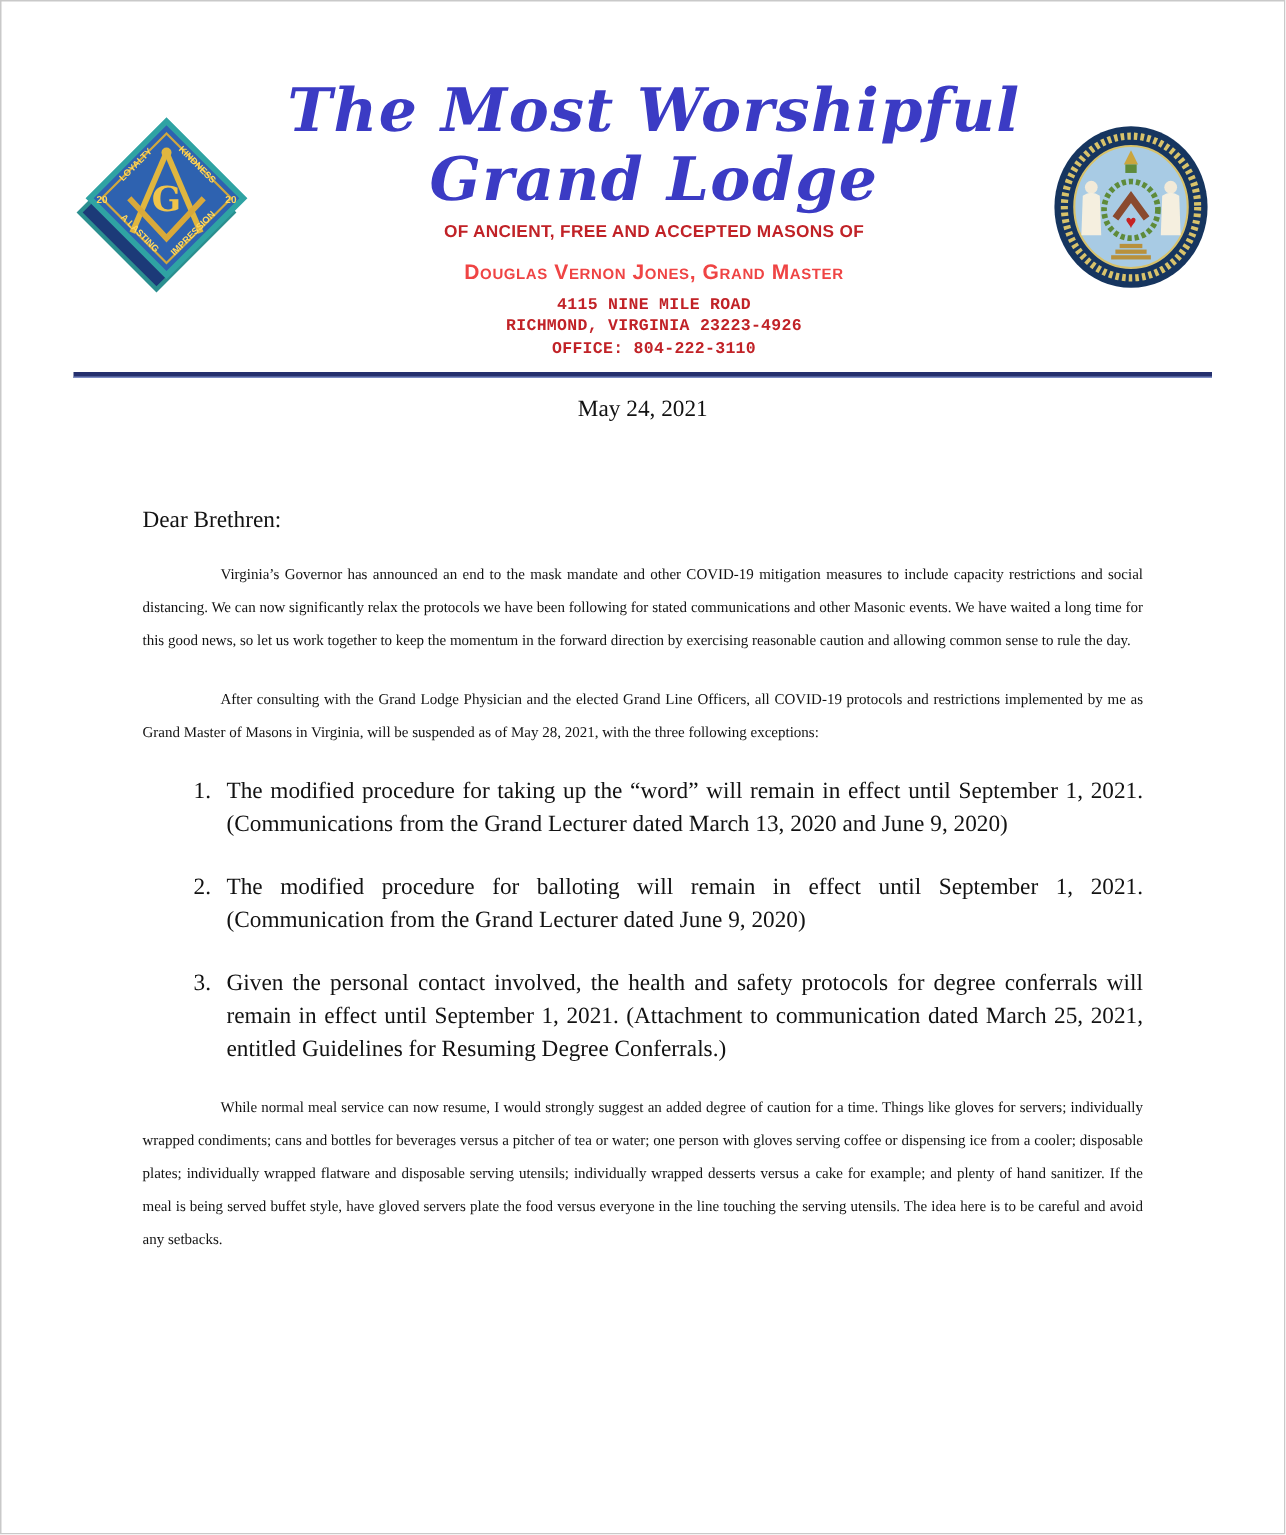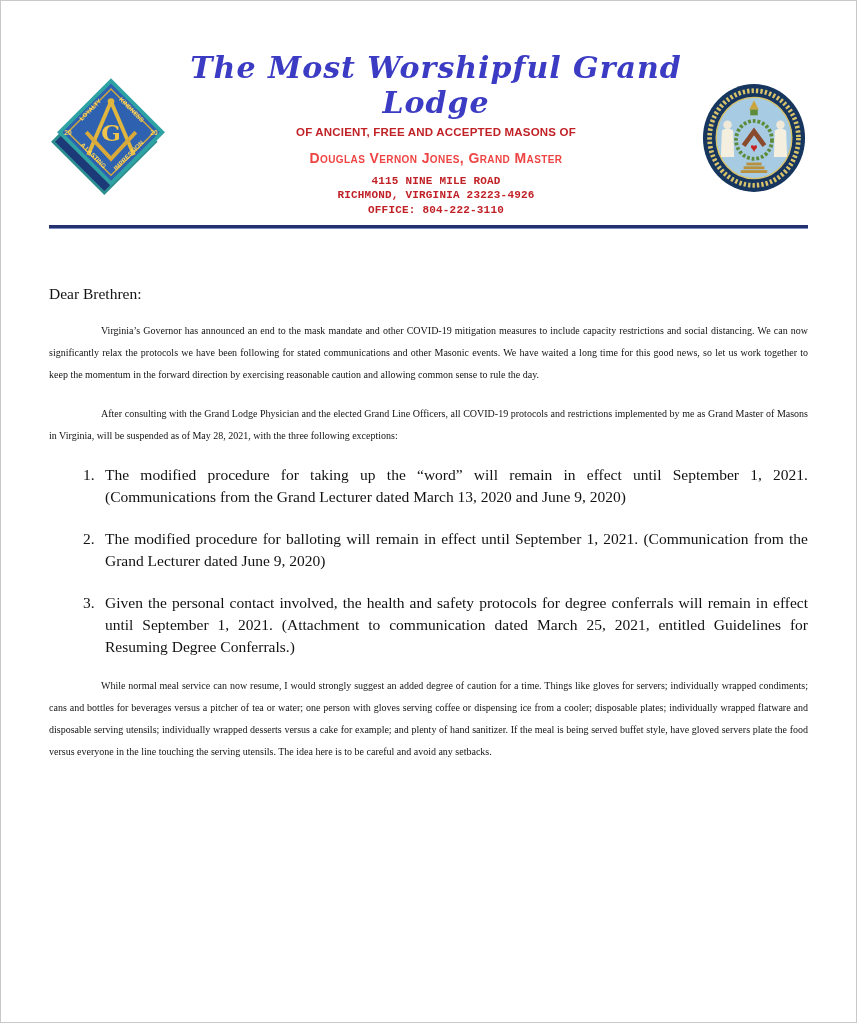--- a/index.html
+++ b/index.html
@@ -9,41 +9,41 @@
     position:relative; width:857px; height:1023px; background:#ffffff;
     border:1px solid #c9c9c9; overflow:hidden;
   }
   
   .header { display:flex; align-items:flex-start; margin-top:50px; padding:0 40px; }
   .emblem-left { width:140px; flex:0 0 140px; display:flex; justify-content:center; margin-top:22px; }
   .emblem-right { width:125px; flex:0 0 125px; display:flex; justify-content:center; margin-top:32px; }
   .header-center { flex:1 1 auto; text-align:center; }
   .gl-title {
     font-family:"DejaVu Serif", serif; font-style:italic; font-weight:700;
-    font-size:30px; color:#3b3bc4; letter-spacing:1px; line-height:1.15;
+    font-size:40px; color:#3b3bc4; letter-spacing:1px; line-height:1.15;
   }
   .gl-subtitle {
     font-family:"Liberation Sans", sans-serif; font-weight:700;
     font-size:11.5px; color:#c12227; line-height:1.25; margin-top:5px; letter-spacing:.2px;
   }
   .gm-name {
     font-family:"Liberation Sans", sans-serif; font-weight:700; font-variant:small-caps;
     font-size:14px; color:#ef4444; margin-top:11px; letter-spacing:.4px;
   }
   .gl-address {
     font-family:Liberation Mono, monospace; font-weight:700;
     font-size:11px; color:#c12227; line-height:1.28; margin-top:8px; letter-spacing:.2px;
   }
   .header-rule {
     margin:8px 48px 0 48px; height:4px; background:#25306e;
     border-bottom:1px solid #7d8cc4;
   }
   
   .date { text-align:center; font-size:15.5px; margin-top:12px; }
-  .letter { padding:0 48px; }
+  .letter { padding:0 94px; }
   .salutation { margin-top:56px; font-size:15.5px; }
   p.body-par {
     margin-top:17px; font-size:10px; line-height:22px;
     text-align:justify; text-indent:52px;
   }
   ol.exceptions { margin-top:17px; list-style:none; }
   ol.exceptions li {
     position:relative; padding-left:56px; font-size:15.5px; line-height:22px;
     text-align:justify; margin-top:20px;
   }
@@ -120,20 +120,21 @@
 
         <rect x="47" y="84" width="16" height="3" fill="#b8913c"></rect>
         <rect x="44" y="88" width="22" height="3" fill="#b8913c"></rect>
         <rect x="41" y="92" width="28" height="3" fill="#b8913c"></rect>
       </svg>
     </div>
   </div>
 
   <div class="header-rule"></div>
 
+  <div class="date">May 24, 2021</div>
 
   <div class="letter">
     <div class="salutation">Dear Brethren:</div>
 
     <p class="body-par">Virginia’s Governor has announced an end to the mask mandate and other COVID-19 mitigation measures to include capacity restrictions and social distancing.  We can now significantly relax the protocols we have been following for stated communications and other Masonic events.  We have waited a long time for this good news, so let us work together to keep the momentum in the forward direction by exercising reasonable caution and allowing common sense to rule the day.</p>
 
     <p class="body-par">After consulting with the Grand Lodge Physician and the elected Grand Line Officers, all COVID-19 protocols and restrictions implemented by me as Grand Master of Masons in Virginia, will be suspended as of May 28, 2021, with the three following exceptions:</p>
 
     <ol class="exceptions">
       <li>

